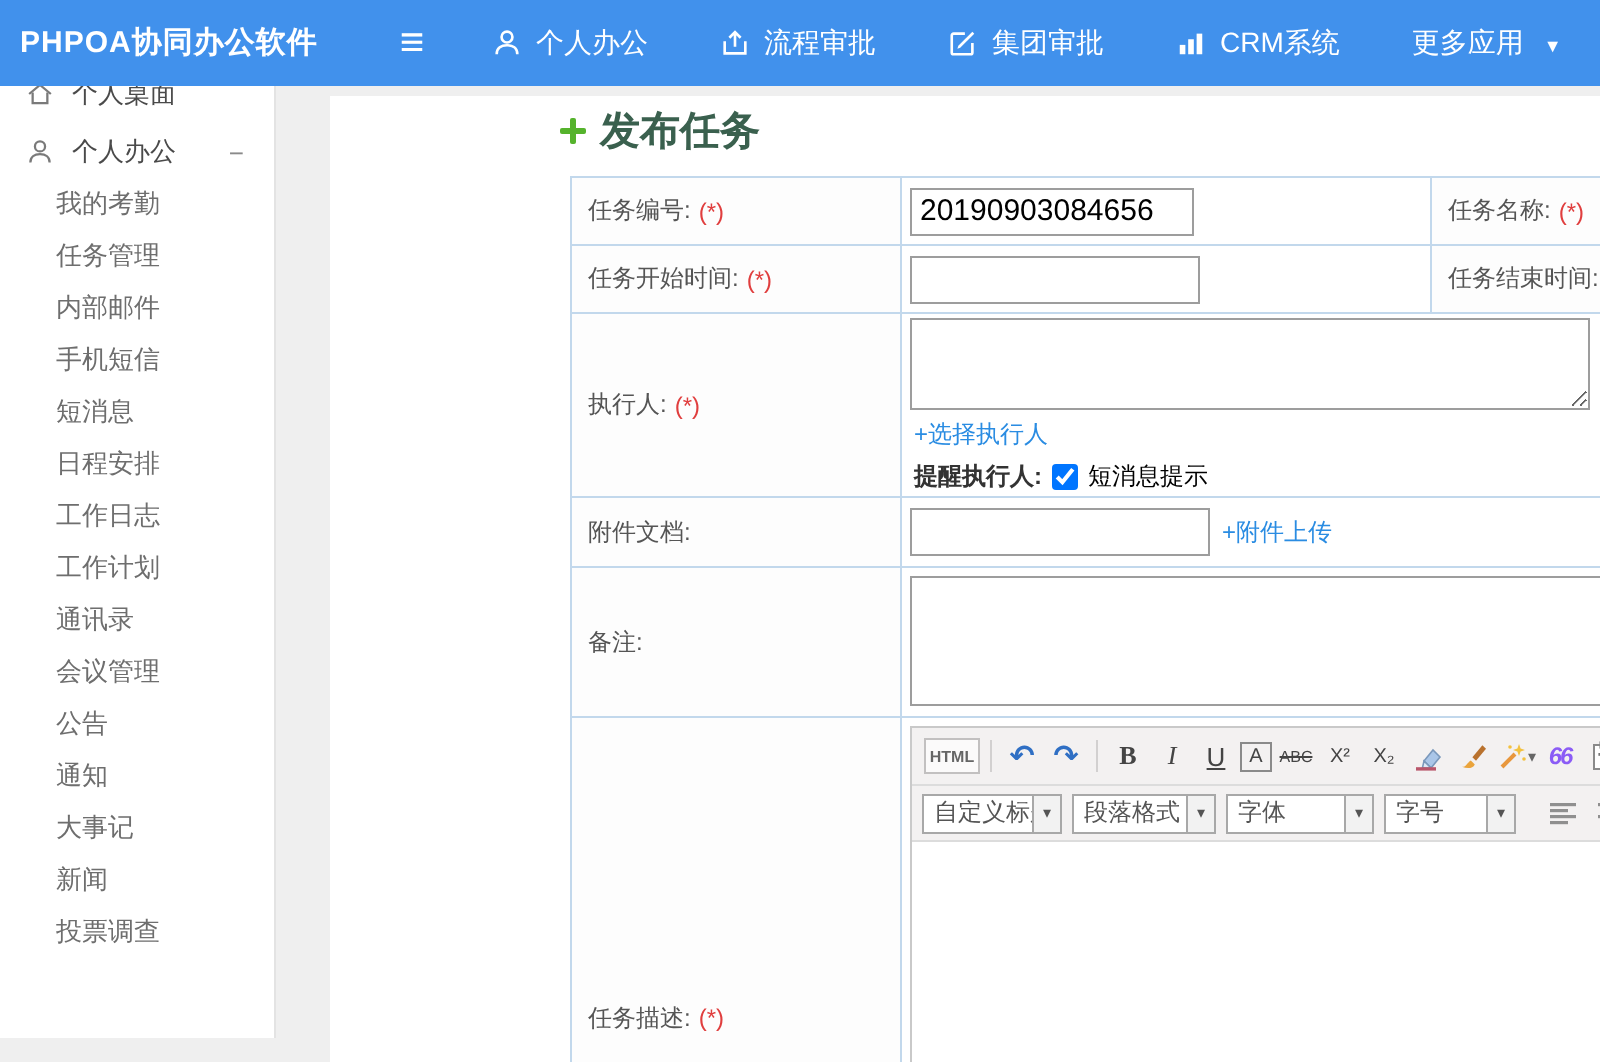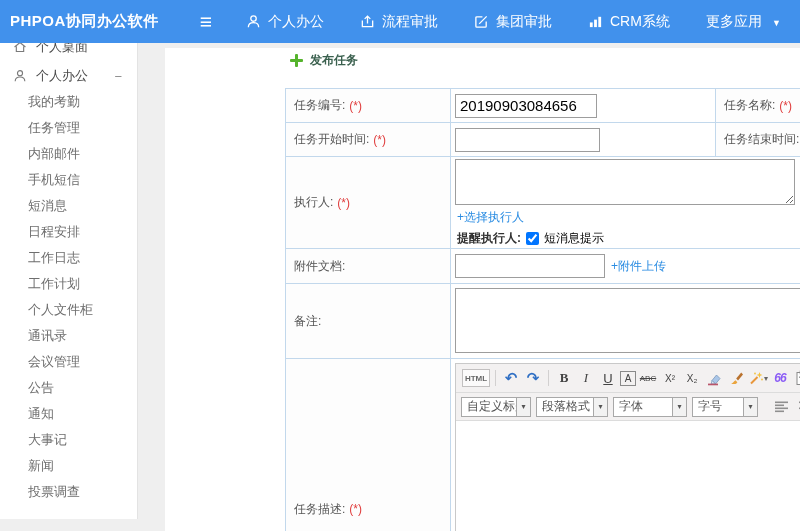--- a/index.html
+++ b/index.html
@@ -22,22 +22,22 @@
     background:#fff; border-right:1px solid #e3e3e3; z-index:5;}
   .side-top { height:32px; display:flex; align-items:center; padding-left:13px; gap:9px;
     color:#4a4a4a; font-size:13px; cursor:pointer; }
   .side-top.second { height:26px; }
   .side-sub { height:26px; display:flex; align-items:center; padding-left:28px;
     color:#6e6e6e; font-size:13px; cursor:pointer;font-family:Liberation Mono, monospace; }
   .toggle { margin-left:auto; margin-right:15px; color:#8a8a8a; font-size:13px; }
   .side-top svg { display:block; }
   
   .panel { position:absolute; left:165px; top:48px; width:700px; height:560px; background:#fff; }
-  .page-title { position:absolute; left:290px; top:52px; display:flex; align-items:center;
-    gap:7px; font-size:12px; font-weight:bold; color:#3a604e; z-index:6;}
+  .page-title { position:absolute; left:280px; top:52px; display:flex; align-items:center;
+    gap:7px; font-size:20px; font-weight:bold; color:#3a604e; z-index:6;}
   .plus-icon { position:relative; width:13px; height:13px; display:inline-block; }
   .plus-icon::before { content:""; position:absolute; left:0; top:5px; width:13px; height:3px;
     background:#55b32c; border-radius:1px; }
   .plus-icon::after { content:""; position:absolute; left:5px; top:0; width:3px; height:13px;
     background:#55b32c; border-radius:1px; }
   
   .form { position:absolute; left:285px; top:88px; width:860px; background:#fff;
     border:1px solid #c2d8ec; z-index:6; }
   .frow { display:flex; border-bottom:1px solid #c2d8ec; }
   .frow.last { border-bottom:none; }
@@ -184,23 +184,20 @@
   <div class="side-sub">
       <span>日程安排</span>
     </div>
   <div class="side-sub">
       <span>工作日志</span>
     </div>
   <div class="side-sub">
       <span>工作计划</span>
     </div>
   <div class="side-sub">
-      <span>个人文件柜</span>
-    </div>
-  <div class="side-sub">
       <span>通讯录</span>
     </div>
   <div class="side-sub">
       <span>会议管理</span>
     </div>
   <div class="side-sub">
       <span>公告</span>
     </div>
   <div class="side-sub">
       <span>通知</span>

